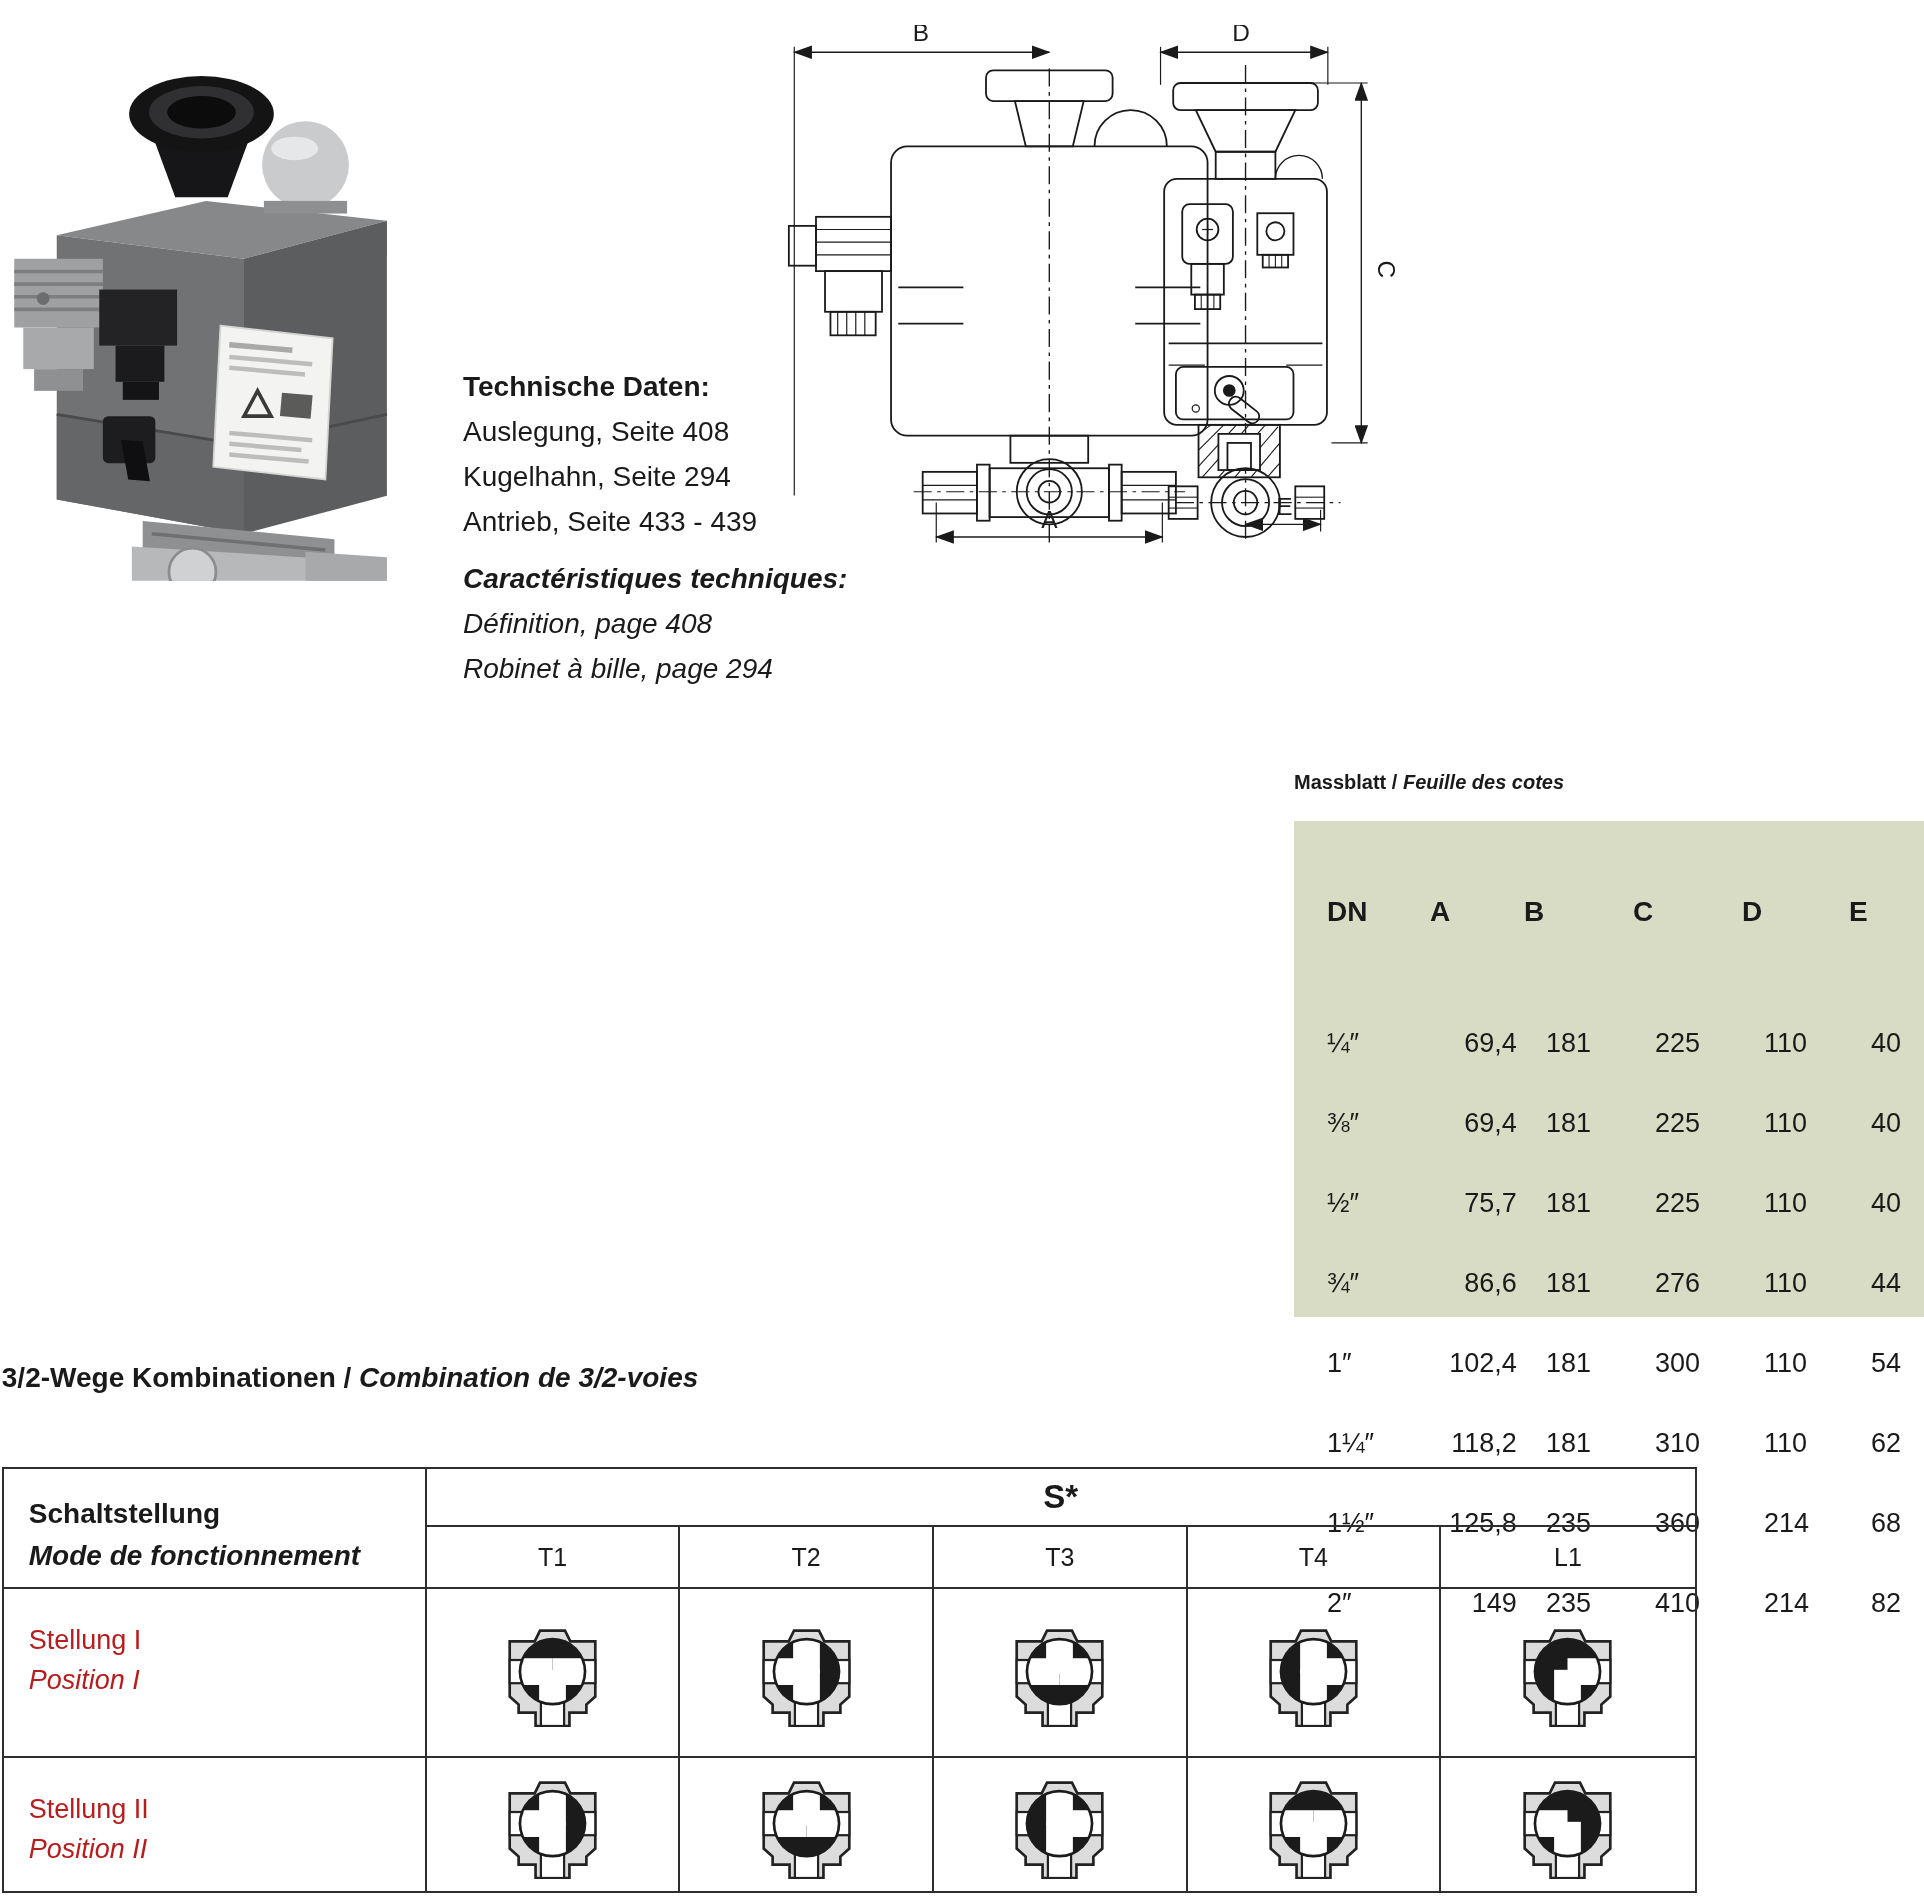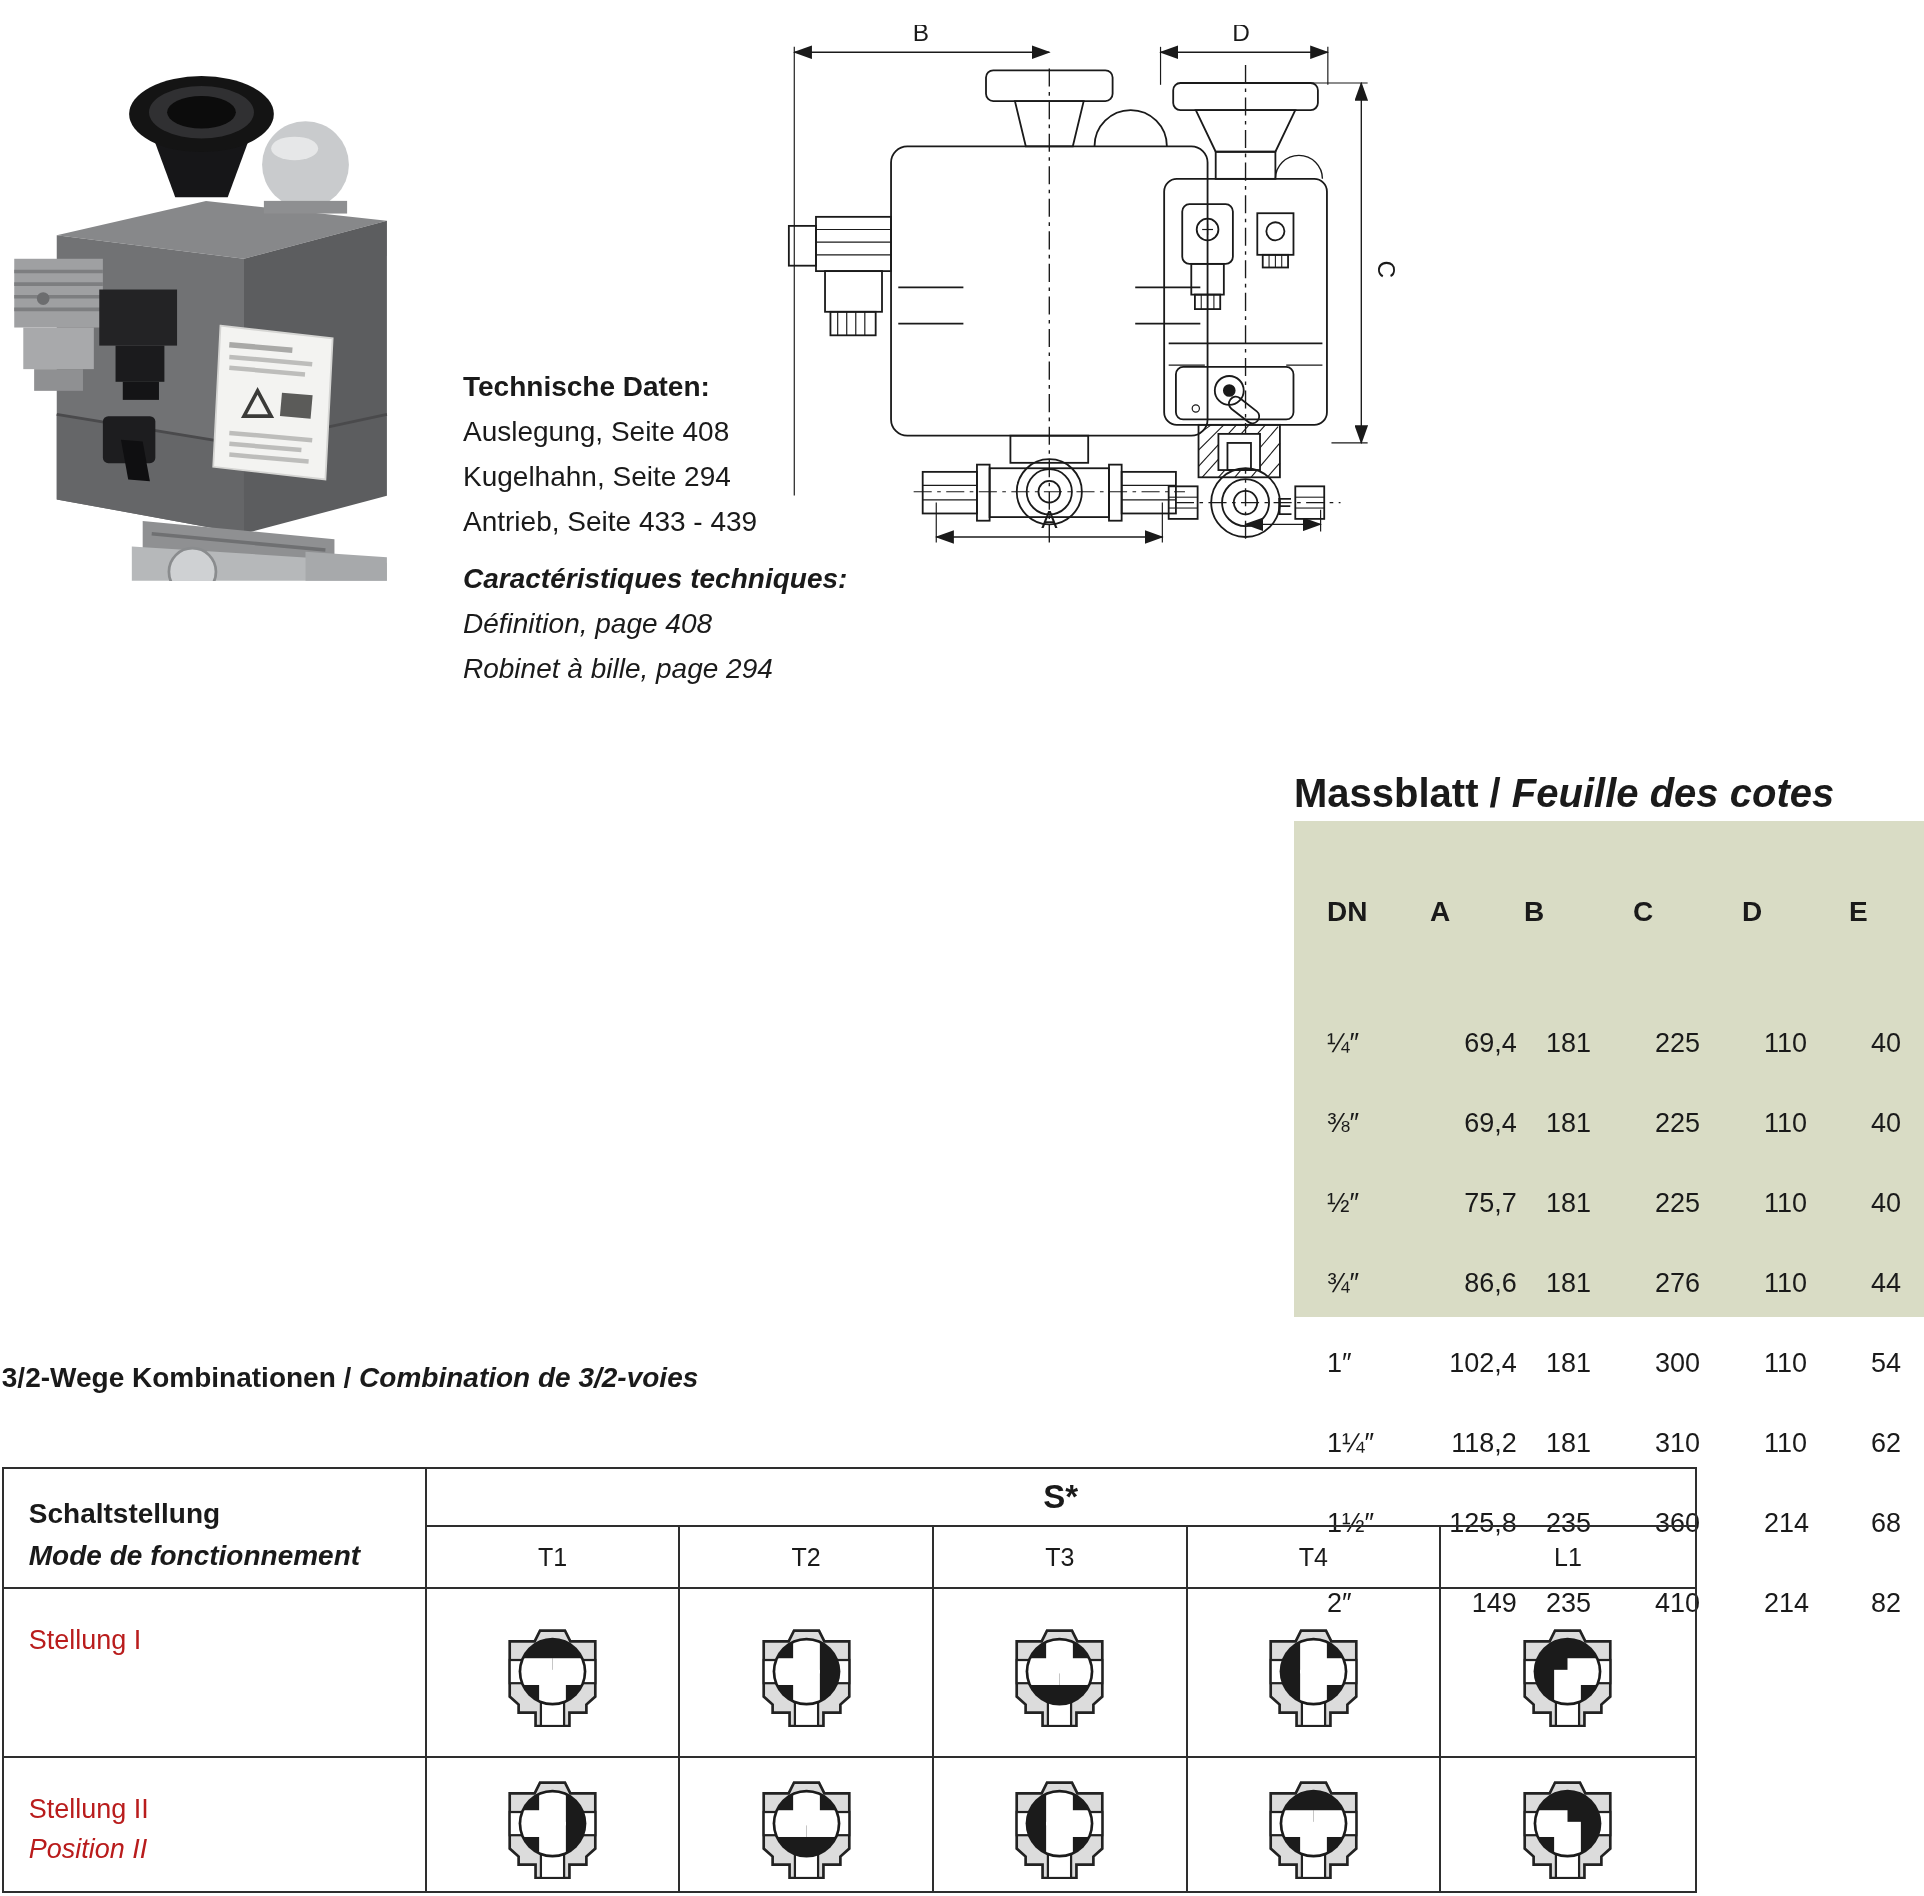--- a/index.html
+++ b/index.html
@@ -4,21 +4,21 @@
 <style>
   html,body{margin:0;padding:0;background:#fff;}
   #page{position:relative;width:1924px;height:1897px;background:#ffffff;overflow:hidden;
         font-family:"Liberation Sans","DejaVu Sans",sans-serif;color:#1a1a1a;}
   .abs{position:absolute;}
   
   .techblock{font-size:28px;line-height:45px;}
   .techblock .t{font-weight:700;}
   .techblock.fr, .techblock.fr .t{font-style:italic;}
   
-  .mass-head{font-size:40px;font-weight:700;}
+  .mass-head{font-size:20px;font-weight:700;}
   .mass-head .fr{font-style:italic;}
   
   .dimpanel{background:#d9dcc5;}
   .dimgrid{display:grid;grid-template-columns:103px 94px 109px 109px 107px auto;padding-left:33px;}
   .dimgrid .cell{font-size:27px;line-height:36px;white-space:nowrap;margin-top:44px;}
   .dimgrid .hd{font-weight:700;font-size:28px;}
   .dimgrid .c1b{text-align:right;padding-right:7.2px;}
   .dimgrid .pl{padding-left:22px;}
   .dimhead{padding-top:29px;}
   .dimbody{padding-top:51px;}
@@ -324,20 +324,21 @@
     </div>
     <div class="cc cc-s bB">S*</div>
 
   <div class="cc cc-t bB bR" style="grid-column:2;grid-row:2">T1</div>
       <div class="cc cc-t bB bR" style="grid-column:3;grid-row:2">T2</div>
       <div class="cc cc-t bB bR" style="grid-column:4;grid-row:2">T3</div>
       <div class="cc cc-t bB bR" style="grid-column:5;grid-row:2">T4</div>
       <div class="cc cc-t bB" style="grid-column:6;grid-row:2">L1</div>
       <div class="cc cc-rowlabel bR bB" style="grid-column:1;grid-row:3">
             <div>Stellung I</div>
+            <div class="fr">Position I</div>
       </div>
       <div class="cc cc-valve bB bR" style="grid-column:2;grid-row:3">
         <svg width="107" height="109" viewBox="0 0 120 122">
     <path d="M12,26 H40 L46,14 H74 L80,26 H108 V88 L98,97 V106 H79 V121 H41 V106 H22 V97 L12,88 Z" fill="#dcdcdc" stroke="#222" stroke-width="3"></path>
     <rect x="12" y="47" width="26" height="26" fill="#fff" stroke="#222" stroke-width="2.5"></rect>
     <rect x="82" y="47" width="26" height="26" fill="#fff" stroke="#222" stroke-width="2.5"></rect>
     <rect x="47" y="90" width="26" height="31" fill="#fff" stroke="#222" stroke-width="2.5"></rect>
     <circle cx="60" cy="60" r="38" fill="#1b1b1b"></circle>
     <g clip-path="url(#clipr0c0)">
             <rect x="18" y="45" width="42" height="30" fill="#fff"></rect>

